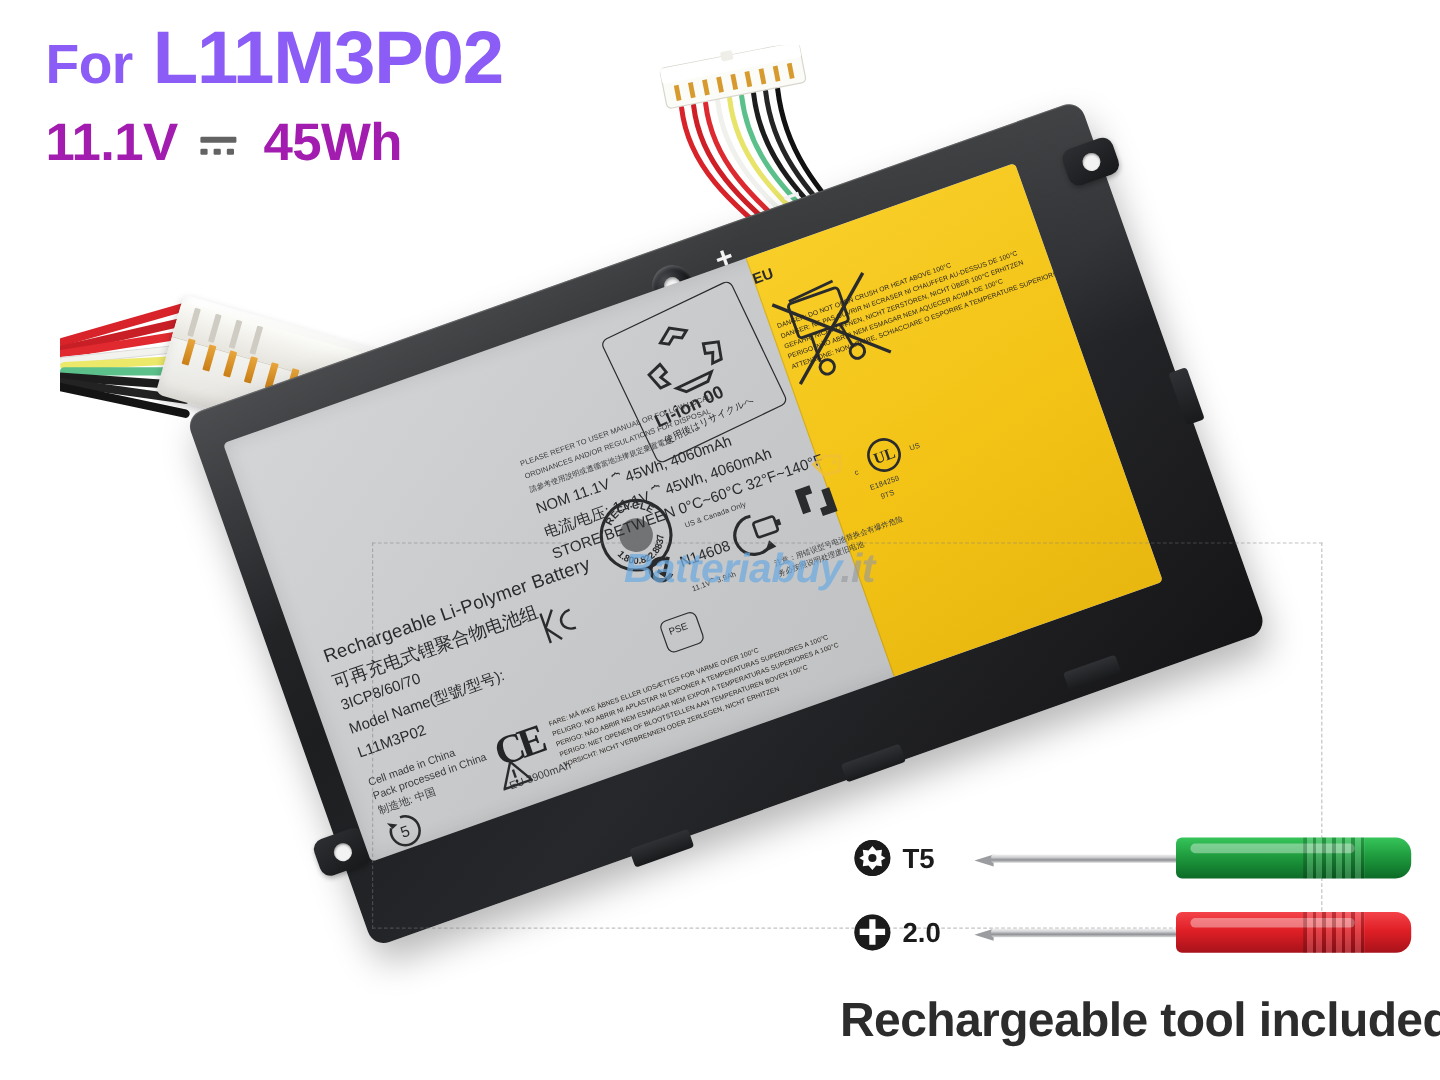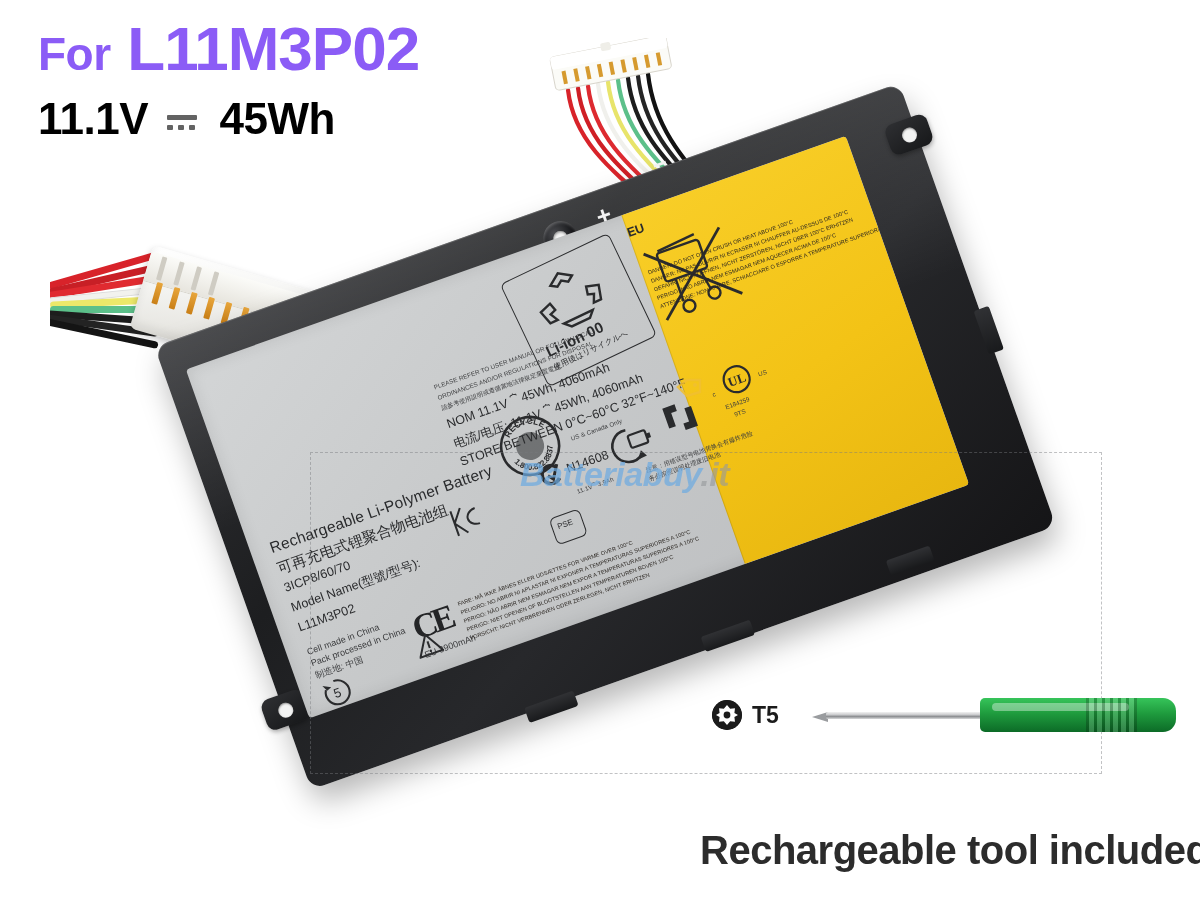--- a/index.html
+++ b/index.html
@@ -7,21 +7,21 @@
     width:1200px;height:900px;background:#ffffff;overflow:hidden;position:relative;
     font-family:"Liberation Sans",sans-serif;-webkit-font-smoothing:antialiased;
   }
   .stage{position:absolute;inset:0;}
 
   
   .hdr{position:absolute;left:38px;top:18px;}
   .hdr-line1{font-size:60px;line-height:1;color:#8b5cf6;white-space:nowrap;}
   .hdr-for{font-weight:600;font-size:46px;vertical-align:baseline;letter-spacing:-.5px;}
   .hdr-model{font-weight:800;font-size:62px;letter-spacing:-1px;}
-  .hdr-line2{margin-top:14px;font-size:44px;font-weight:800;color:#000000;letter-spacing:-.5px;white-space:nowrap;}
+  .hdr-line2{margin-top:14px;font-size:44px;font-weight:800;color:#a21caf;letter-spacing:-.5px;white-space:nowrap;}
   .dcsym{display:inline-block;width:34px;vertical-align:middle;margin:0 7px;position:relative;height:22px;}
   .dcsym i{position:absolute;left:0;background:#636363;border-radius:1px;display:block;}
   .dcsym i:nth-child(1){top:4px;width:30px;height:5px;}
   .dcsym i:nth-child(2){top:14px;width:6px;height:5px;}
   .dcsym i:nth-child(3){top:14px;left:11px;width:6px;height:5px;}
   .dcsym i:nth-child(4){top:14px;left:22px;width:6px;height:5px;}
 
   
   .inset{position:absolute;left:44px;top:180px;width:300px;height:300px;}
   .dotring{position:absolute;inset:0;border-radius:50%;
@@ -357,17 +357,30 @@
       </svg>
       <div class="tlabel">T5</div>
       <div class="tip" style="left:100px;top:22px;border-top:5px solid transparent;border-bottom:5px solid transparent;border-right:16px solid #9a9c9f;"></div>
       <div class="shaft" style="left:114px;top:22px;width:158px;"></div>
       <div class="handle" style="left:268px;top:8px;width:196px;background:linear-gradient(180deg,#36c45a 0%,#1f9c3e 45%,#0c6b27 100%);">
         <div class="gl"></div>
         <div class="rings"></div>
       </div>
     </div>
 
+    <div class="toolrow" style="top:62px;">
+      <svg class="ticon" viewBox="0 0 30 30">
+        <circle cx="15" cy="15" r="15" fill="#1b1b1b"></circle>
+        <path d="M12.4,4 h5.2 v8 h8 v5.2 h-8 v8 h-5.2 v-8 h-8 v-5.2 h8 z" fill="#ffffff"></path>
+      </svg>
+      <div class="tlabel">2.0</div>
+      <div class="tip" style="left:100px;top:22px;border-top:5px solid transparent;border-bottom:5px solid transparent;border-right:16px solid #9a9c9f;"></div>
+      <div class="shaft" style="left:114px;top:22px;width:158px;"></div>
+      <div class="handle" style="left:268px;top:8px;width:196px;background:linear-gradient(180deg,#f4434a 0%,#e01f26 45%,#a8121a 100%);">
+        <div class="gl"></div>
+        <div class="rings"></div>
+      </div>
+    </div>
   </div>
 
   <div class="disasm">Rechargeable tool included</div>
 
 </div>
 
 </body></html>

